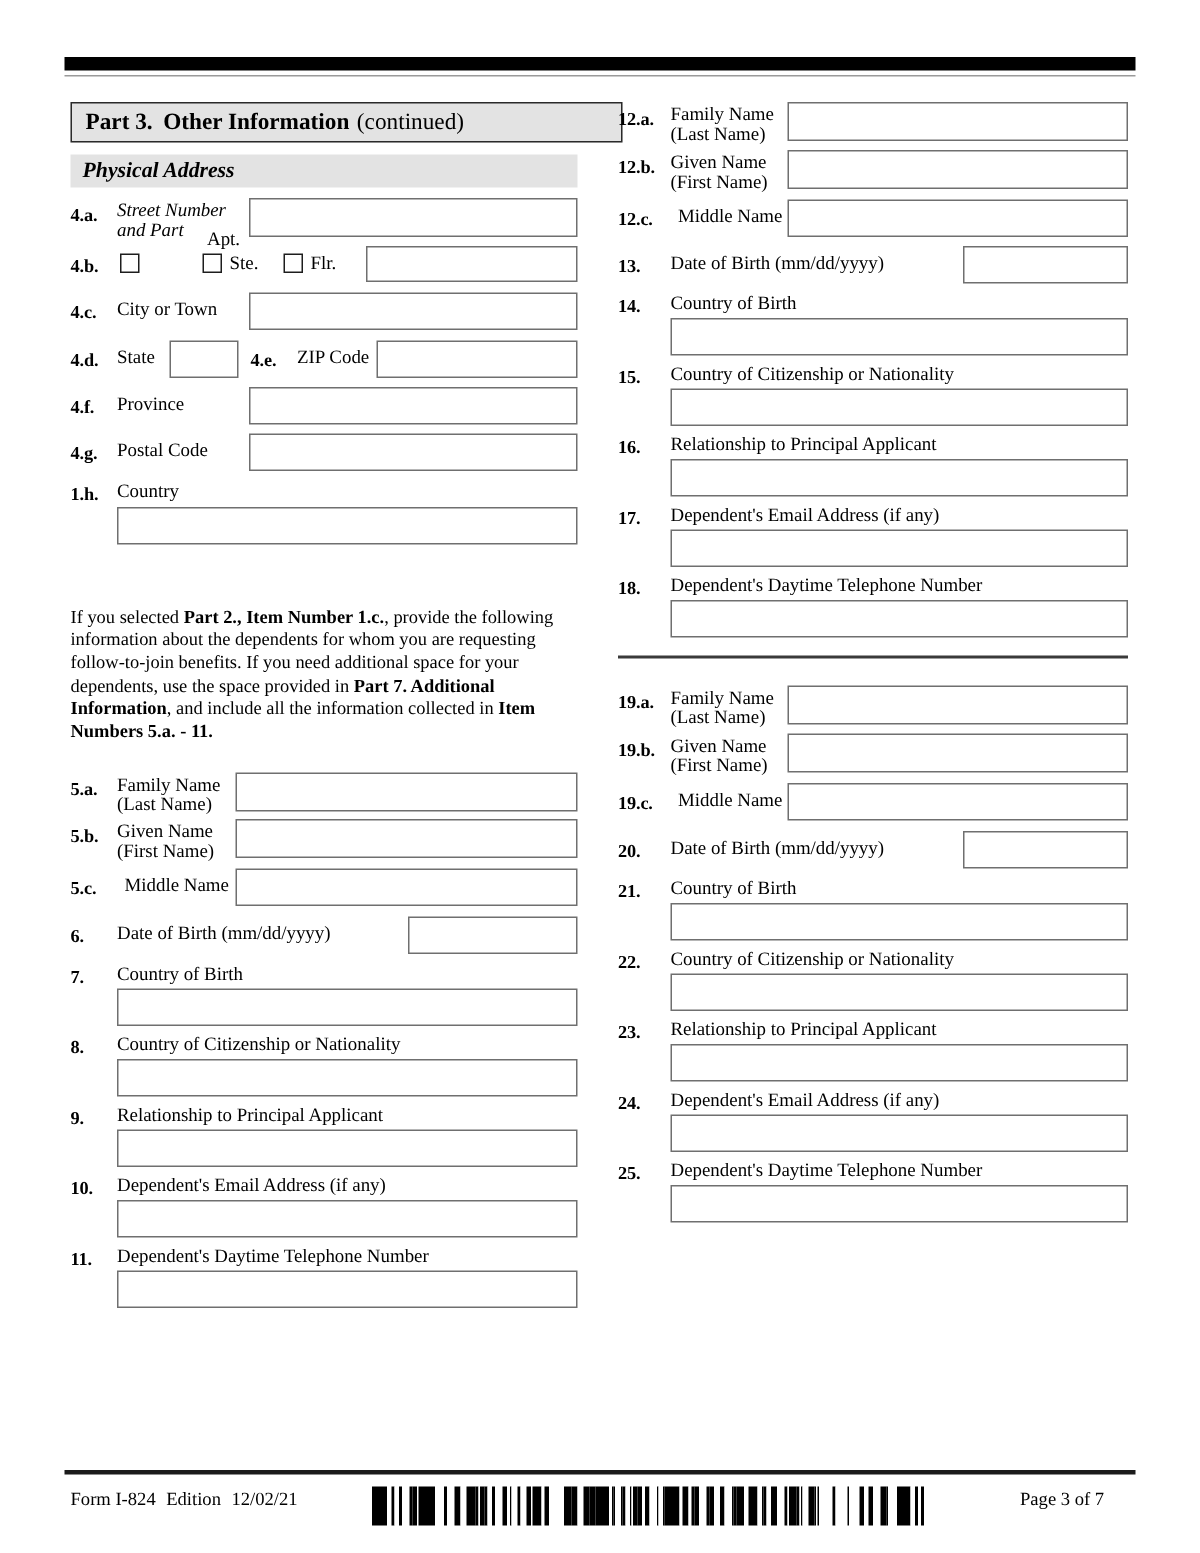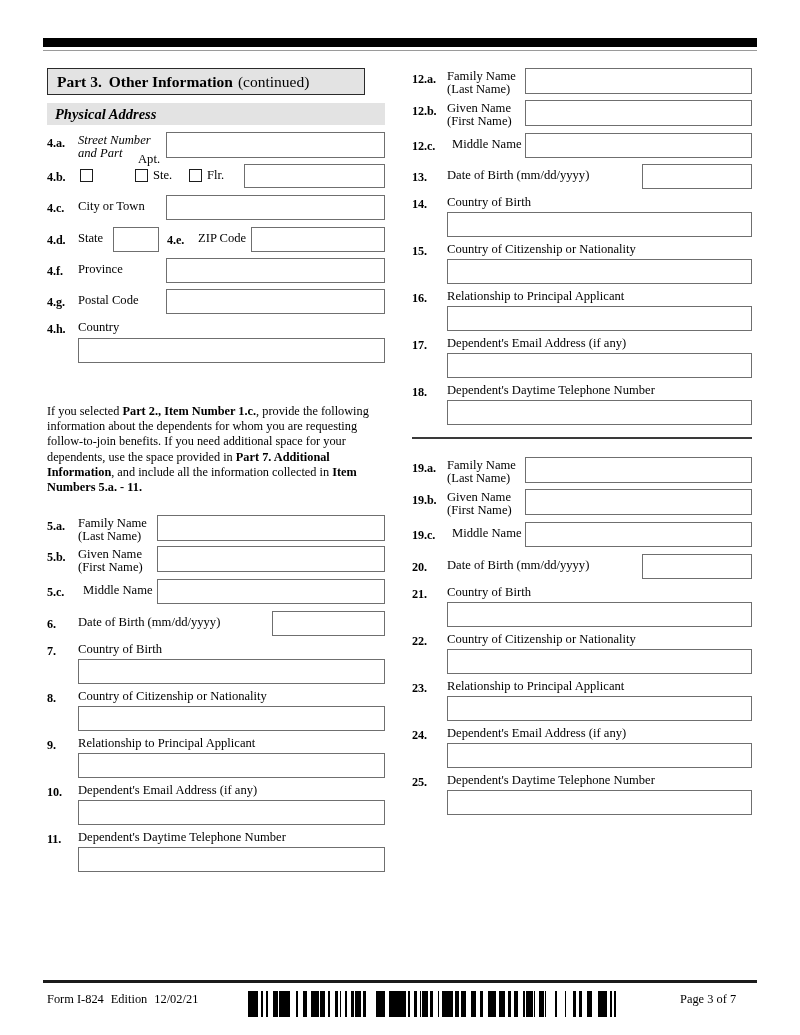--- a/index.html
+++ b/index.html
@@ -13,21 +13,21 @@
   }
   .page{position:absolute;left:0;top:0;width:800px;height:1035px;background:#ffffff;}
 
   
   .topbar{position:absolute;left:43px;top:38px;width:714px;height:9px;background:#000;}
   .topbar-thin{position:absolute;left:43px;top:50px;width:714px;height:1px;background:#9a9a9a;}
   .botbar{position:absolute;left:43px;top:980px;width:714px;height:3px;background:#1b1b1b;}
 
   
   .part-hdr{
-    position:absolute;left:47px;top:68px;width:318px;height:27px;
+    position:absolute;left:47px;top:68px;width:368px;height:27px;
     background:#e3e3e3;border:1.6px solid #2a2a2a;
     display:flex;align-items:center;
     box-sizing:border-box;padding-left:9px;
     font-size:15.5px;
   }
   .part-hdr b{font-weight:bold;}
   .part-hdr .cont{font-weight:normal;}
 
   .sub-hdr{
     position:absolute;left:47px;width:338px;height:22px;
@@ -123,21 +123,21 @@
   <div class="box" style="left:251px;top:227px;width:134px;height:25px;"></div>
 
   <div class="num" style="left:47px;top:264px;">4.f.</div>
   <div class="lbl" style="left:78px;top:263px;">Province</div>
   <div class="box" style="left:166px;top:258px;width:219px;height:25px;"></div>
 
   <div class="num" style="left:47px;top:295px;">4.g.</div>
   <div class="lbl" style="left:78px;top:294px;">Postal Code</div>
   <div class="box" style="left:166px;top:289px;width:219px;height:25px;"></div>
 
-  <div class="num" style="left:47px;top:322px;">4.h.</div>
+  <div class="num" style="left:47px;top:322px;">1.h.</div>
   <div class="lbl" style="left:78px;top:321px;">Country</div>
   <div class="box" style="left:78px;top:338px;width:307px;height:25px;"></div>
 
 
   <div class="instr"><span>If you selected </span><b>Part 2., Item Number 1.c.</b><span>, provide the following information about the dependents for whom you are requesting follow-to-join benefits.  If you need additional space for your dependents, use the space provided in </span><b>Part 7. Additional Information</b><span>, and include all the information collected in </span><b>Item Numbers 5.a. - 11.</b></div>
 
   <div class="num" style="left:47px;top:519px;">5.a.</div>
   <div class="lbl" style="left:78px;top:517px;">
     <span class="l2">Family Name</span>
     <span class="l2">(Last Name)</span>

